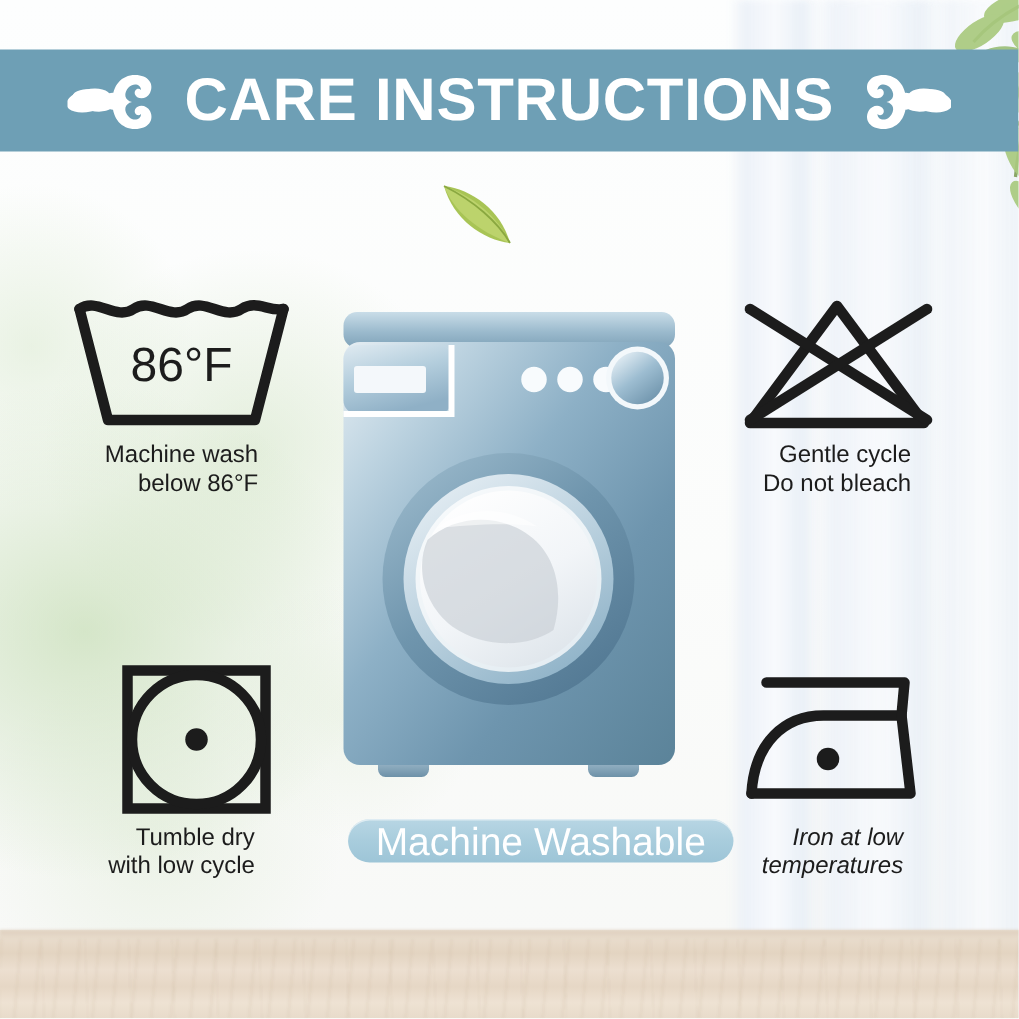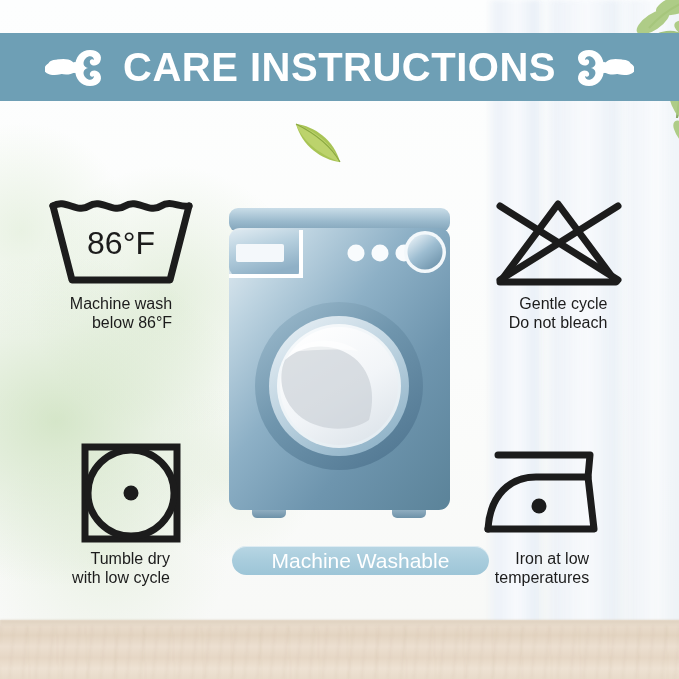--- a/index.html
+++ b/index.html
@@ -142,42 +142,42 @@
     color: #1c1c1c;
     font-size: 16px;
     line-height: 1.16;
     font-family: "Liberation Sans", sans-serif;
     white-space: pre-line;
   }
 
   .cell-wash   { left: 14px;  top: 196px; width: 214px; }
   .cell-bleach { left: 446px; top: 196px; width: 224px; }
   .cell-dry    { left: 14px;  top: 443px; width: 214px; }
-  .cell-iron   { left: 430px; top: 443px; width: 224px; }
+  .cell-iron   { left: 443px; top: 443px; width: 224px; font-style: italic; }
 
   
   .washer { position: absolute; left: 226px; top: 206px; }
 
   
   .badge {
     position: absolute;
     left: 232px;
     top: 546px;
     width: 257px;
     height: 29px;
     border-radius: 15px;
     background: linear-gradient(180deg, #b8d6e4 0%, #a9cddd 48%, #9dc5d7 100%);
     box-shadow: inset 0 1px 0 rgba(255,255,255,0.55);
     display: flex;
     align-items: center;
     justify-content: center;
   }
   .badge-text {
     color: #ffffff;
-    font-size: 21px;
+    font-size: 26px;
     line-height: 1;
     font-family: "Liberation Sans", sans-serif;
     white-space: nowrap;
   }
 </style>
 </head>
 <body>
 
 <div id="poster">
 

